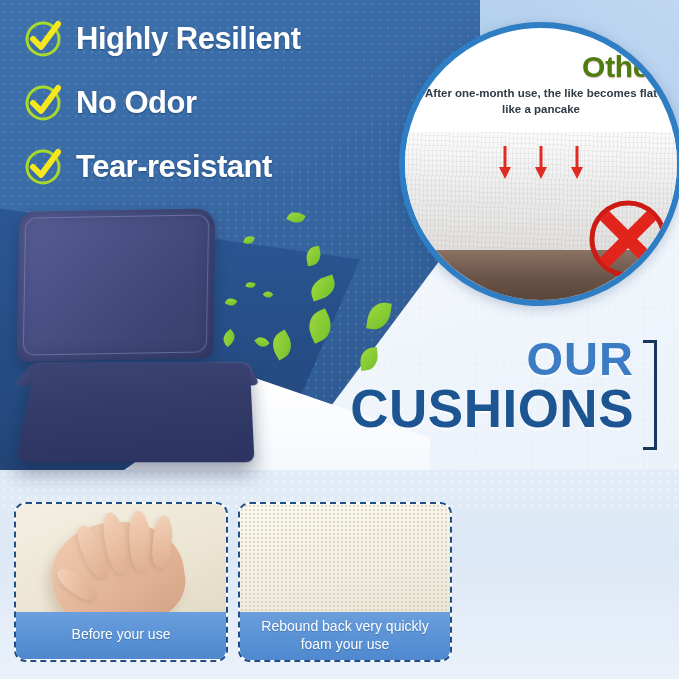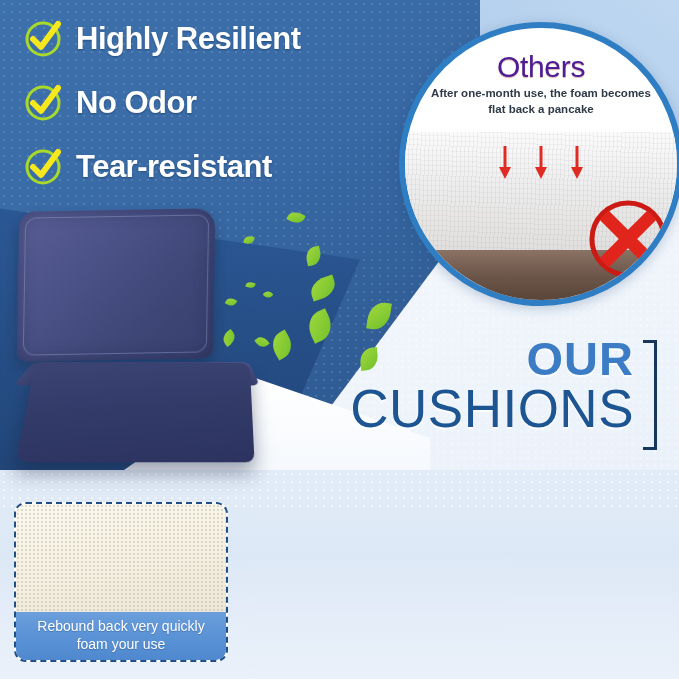--- a/index.html
+++ b/index.html
@@ -113,42 +113,42 @@
       linear-gradient(180deg,#fbfbfb 0%,#ececec 50%,#e2e0de 100%);
   }
   .inset-foam:before{content:"";position:absolute;inset:0;
     background-image:repeating-linear-gradient(92deg,rgba(0,0,0,.05) 0 1px,transparent 1px 4px),
                      repeating-linear-gradient(2deg,rgba(0,0,0,.035) 0 1px,transparent 1px 5px);}
   .inset-base{
     position:absolute;left:0;right:0;top:222px;bottom:0;
     background:linear-gradient(180deg,#8a7364 0%,#6b5448 55%,#5a4539 100%);
   }
   .inset-title{
-    position:absolute;left:0;right:0;top:22px;text-align:center;
-    color:#4c1d95;font-size:30px;font-weight:normal;letter-spacing:-.3px;
+    position:absolute;left:0;right:0;top:22px;text-align:right;
+    color:#4d7c0f;font-size:30px;font-weight:bold;letter-spacing:-.3px;
     text-shadow:0 1px 1px rgba(140,20,15,.35);
   }
   .inset-sub{
     position:absolute;left:20px;right:20px;top:58px;text-align:center;
     color:#2e3a46;font-size:11.5px;line-height:1.35;font-weight:600;
   }
   .arrows{position:absolute;left:0;right:0;top:118px;display:flex;justify-content:center;gap:22px;}
   .arrow svg{display:block;}
   .xmark{position:absolute;right:6px;bottom:18px;width:86px;height:86px;}
 
   
   .headline{position:absolute;right:22px;top:336px;text-align:right;}
   .hl-row{display:flex;align-items:flex-start;justify-content:flex-end;}
   .hl-words{text-align:right;}
   .hl-our{
     color:#3b7cc4;font-size:47px;font-weight:bold;line-height:.98;
     letter-spacing:1px;text-shadow:0 2px 2px rgba(255,255,255,.9);
   }
   .hl-cushions{
-    color:#1c5591;font-size:53px;font-weight:normal;line-height:1.02;
+    color:#1c5591;font-size:53px;font-weight:bold;line-height:1.02;
     letter-spacing:.5px;text-shadow:0 2px 2px rgba(255,255,255,.9);
   }
   .hl-bracket{
     width:11px;height:104px;margin-left:9px;margin-top:4px;
     border-top:3px solid #16365c;border-right:3px solid #16365c;border-bottom:3px solid #16365c;
   }
 
   
   .panels{position:absolute;left:14px;top:502px;width:651px;display:flex;gap:10px;}
   .panel{
@@ -253,21 +253,21 @@
   <div class="cushion">
     <div class="seat-top"></div>
     <div class="pillow"></div>
     <div class="seat"></div>
   </div>
 
   <div class="inset">
     <div class="inset-foam"></div>
     <div class="inset-base"></div>
     <div class="inset-title">Others</div>
-    <div class="inset-sub">After one-month use, the foam becomes flat back a pancake</div>
+    <div class="inset-sub">After one-month use, the like becomes flat like a pancake</div>
     <div class="arrows">
       <span class="arrow">
         <svg width="14" height="34" viewBox="0 0 14 34">
             <path d="M7 0 L7 24" stroke="#e02b22" stroke-width="3"></path>
             <path d="M7 33 L1 21 L13 21 Z" fill="#e02b22"></path>
           </svg>
       </span>
       <span class="arrow">
         <svg width="14" height="34" viewBox="0 0 14 34">
             <path d="M7 0 L7 24" stroke="#e02b22" stroke-width="3"></path>
@@ -294,20 +294,32 @@
       <div class="hl-words">
         <div class="hl-our">OUR</div>
         <div class="hl-cushions">CUSHIONS</div>
       </div>
       <div class="hl-bracket"></div>
     </div>
   </div>
 
   <div class="panels">
 
+    <div class="panel">
+      <div class="panel-img img-before">
+        <div class="hand">
+          <span class="finger f1"></span>
+            <span class="finger f2"></span>
+          <span class="finger f3"></span>
+            <span class="finger f4"></span>
+          <span class="finger f5"></span>
+        </div>
+      </div>
+      <div class="panel-cap">Before your use</div>
+    </div>
 
 
     <div class="panel">
       <div class="panel-img img-rebound"></div>
       <div class="panel-cap">Rebound back very quickly foam your use</div>
     </div>
 
   </div>
 
 </div>

